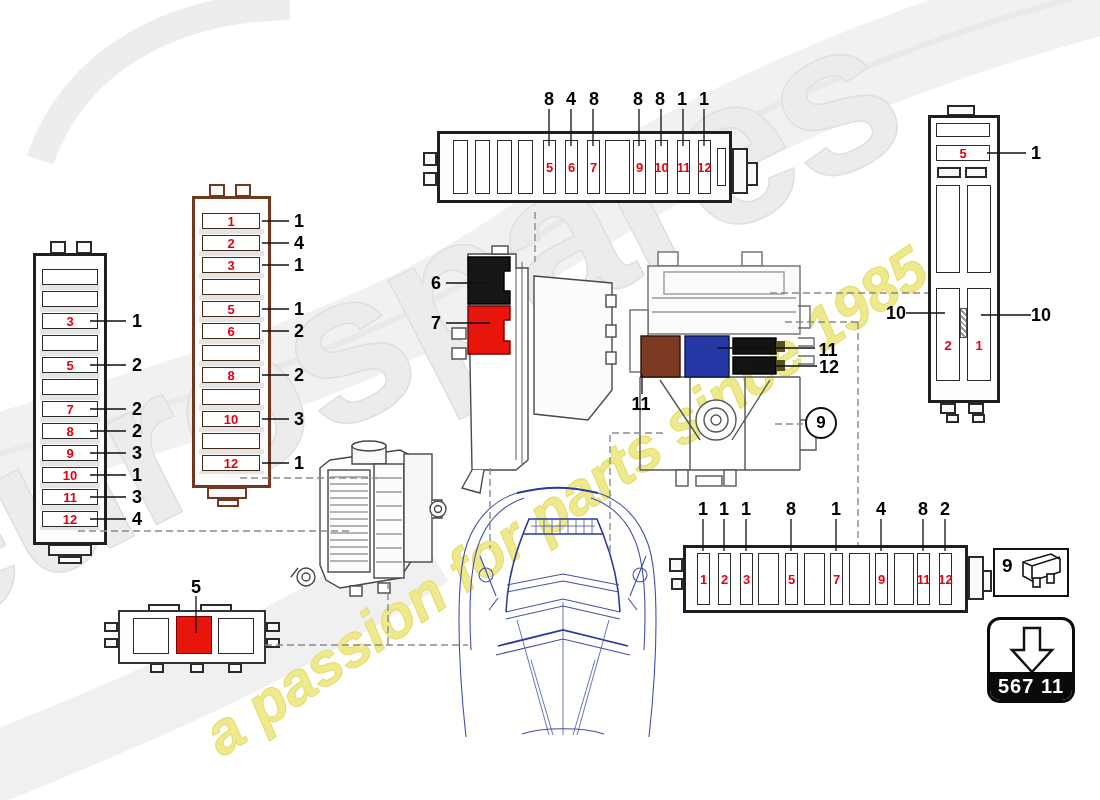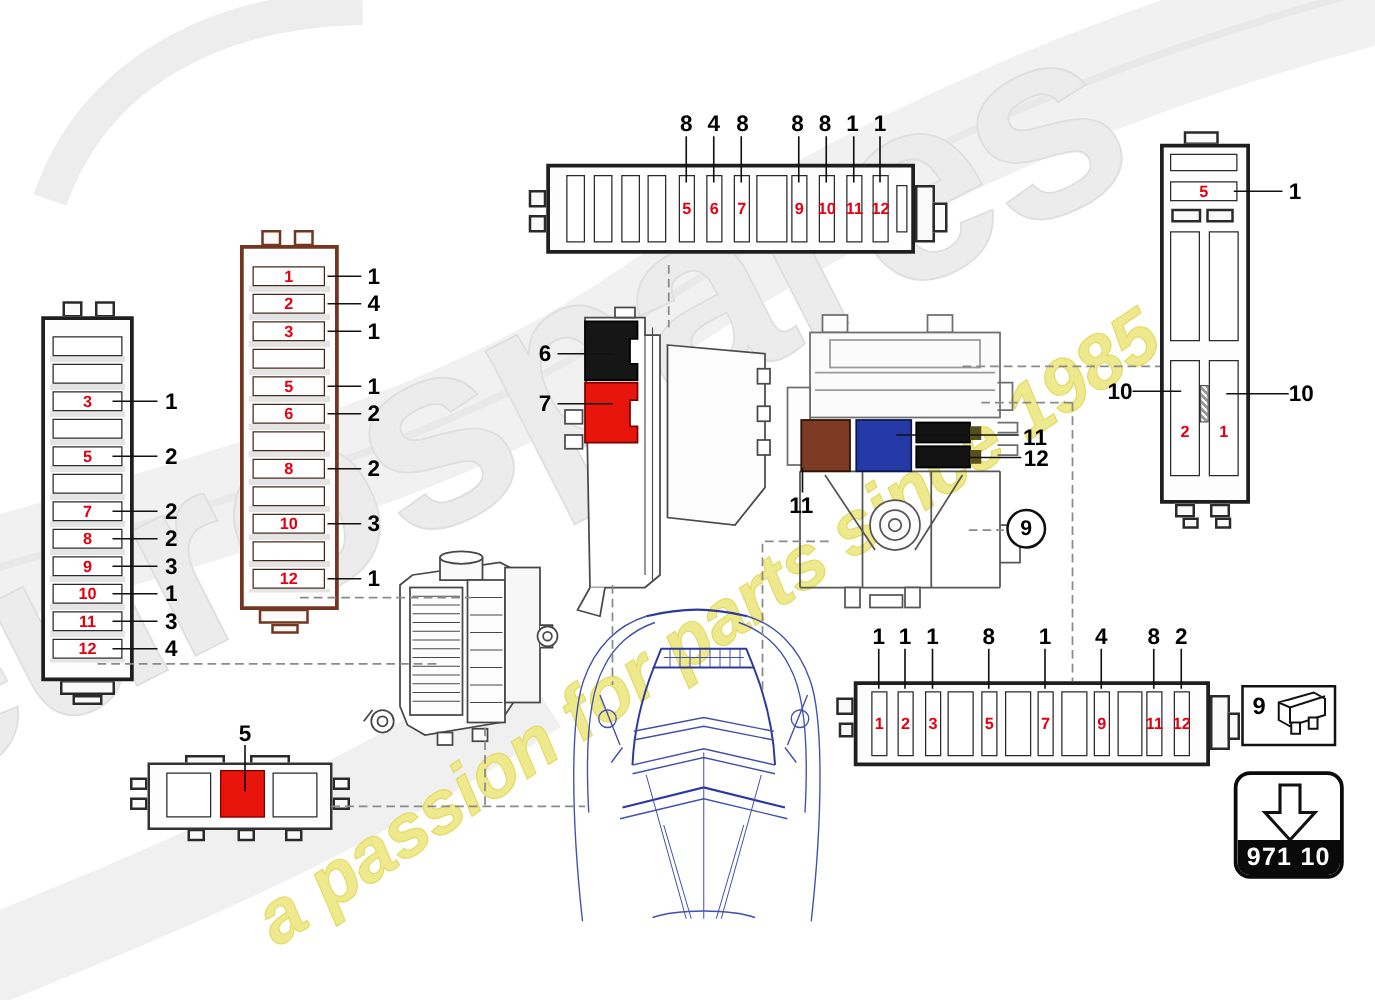--- a/index.html
+++ b/index.html
@@ -368,21 +368,21 @@
       <path d="M1023,562 l9,4 l28,-9 M1032,566 l0,13"></path>
       <rect x="1033" y="578" width="7" height="9"></rect>
       <rect x="1047" y="574" width="7" height="9"></rect>
     </g>
   </svg>
 
   <div class="badge" style="left:987px;top:617px;width:88px;height:86px">
     <svg width="88" height="60" style="position:absolute;left:0;top:0">
       <path d="M34,8 h16 v22 h12 L42,52 L22,30 h12 z" fill="#fff" stroke="#111" stroke-width="2.5"></path>
     </svg>
-    <div class="badge-band">971 10</div>
+    <div class="badge-band">567 11</div>
   </div>
 
   <svg width="1100" height="800" class="lines">
     <g stroke="#111" stroke-width="1.3" fill="none">
       <path d="M549,109 V146 M571,109 V146 M593,109 V146 M639,109 V146 M661,109 V146 M683,109 V146 M704,109 V146"></path>
       <path d="M90,321 H126 M90,365 H126 M90,409 H126 M90,431 H126 M90,453 H126 M90,475 H126 M90,497 H126 M90,519 H126"></path>
       <path d="M262,221 H289 M262,243 H289 M262,265 H289 M262,309 H289 M262,331 H289 M262,375 H289 M262,419 H289 M262,463 H289"></path>
       <path d="M703,519 V551 M724,519 V551 M746,519 V551 M791,519 V551 M836,519 V551 M881,519 V551 M923,519 V551 M945,519 V551"></path>
       <path d="M987,153 H1026 M906,313 H945 M981,315 H1031"></path>
       <path d="M446,283 H490 M446,323 H490"></path>

